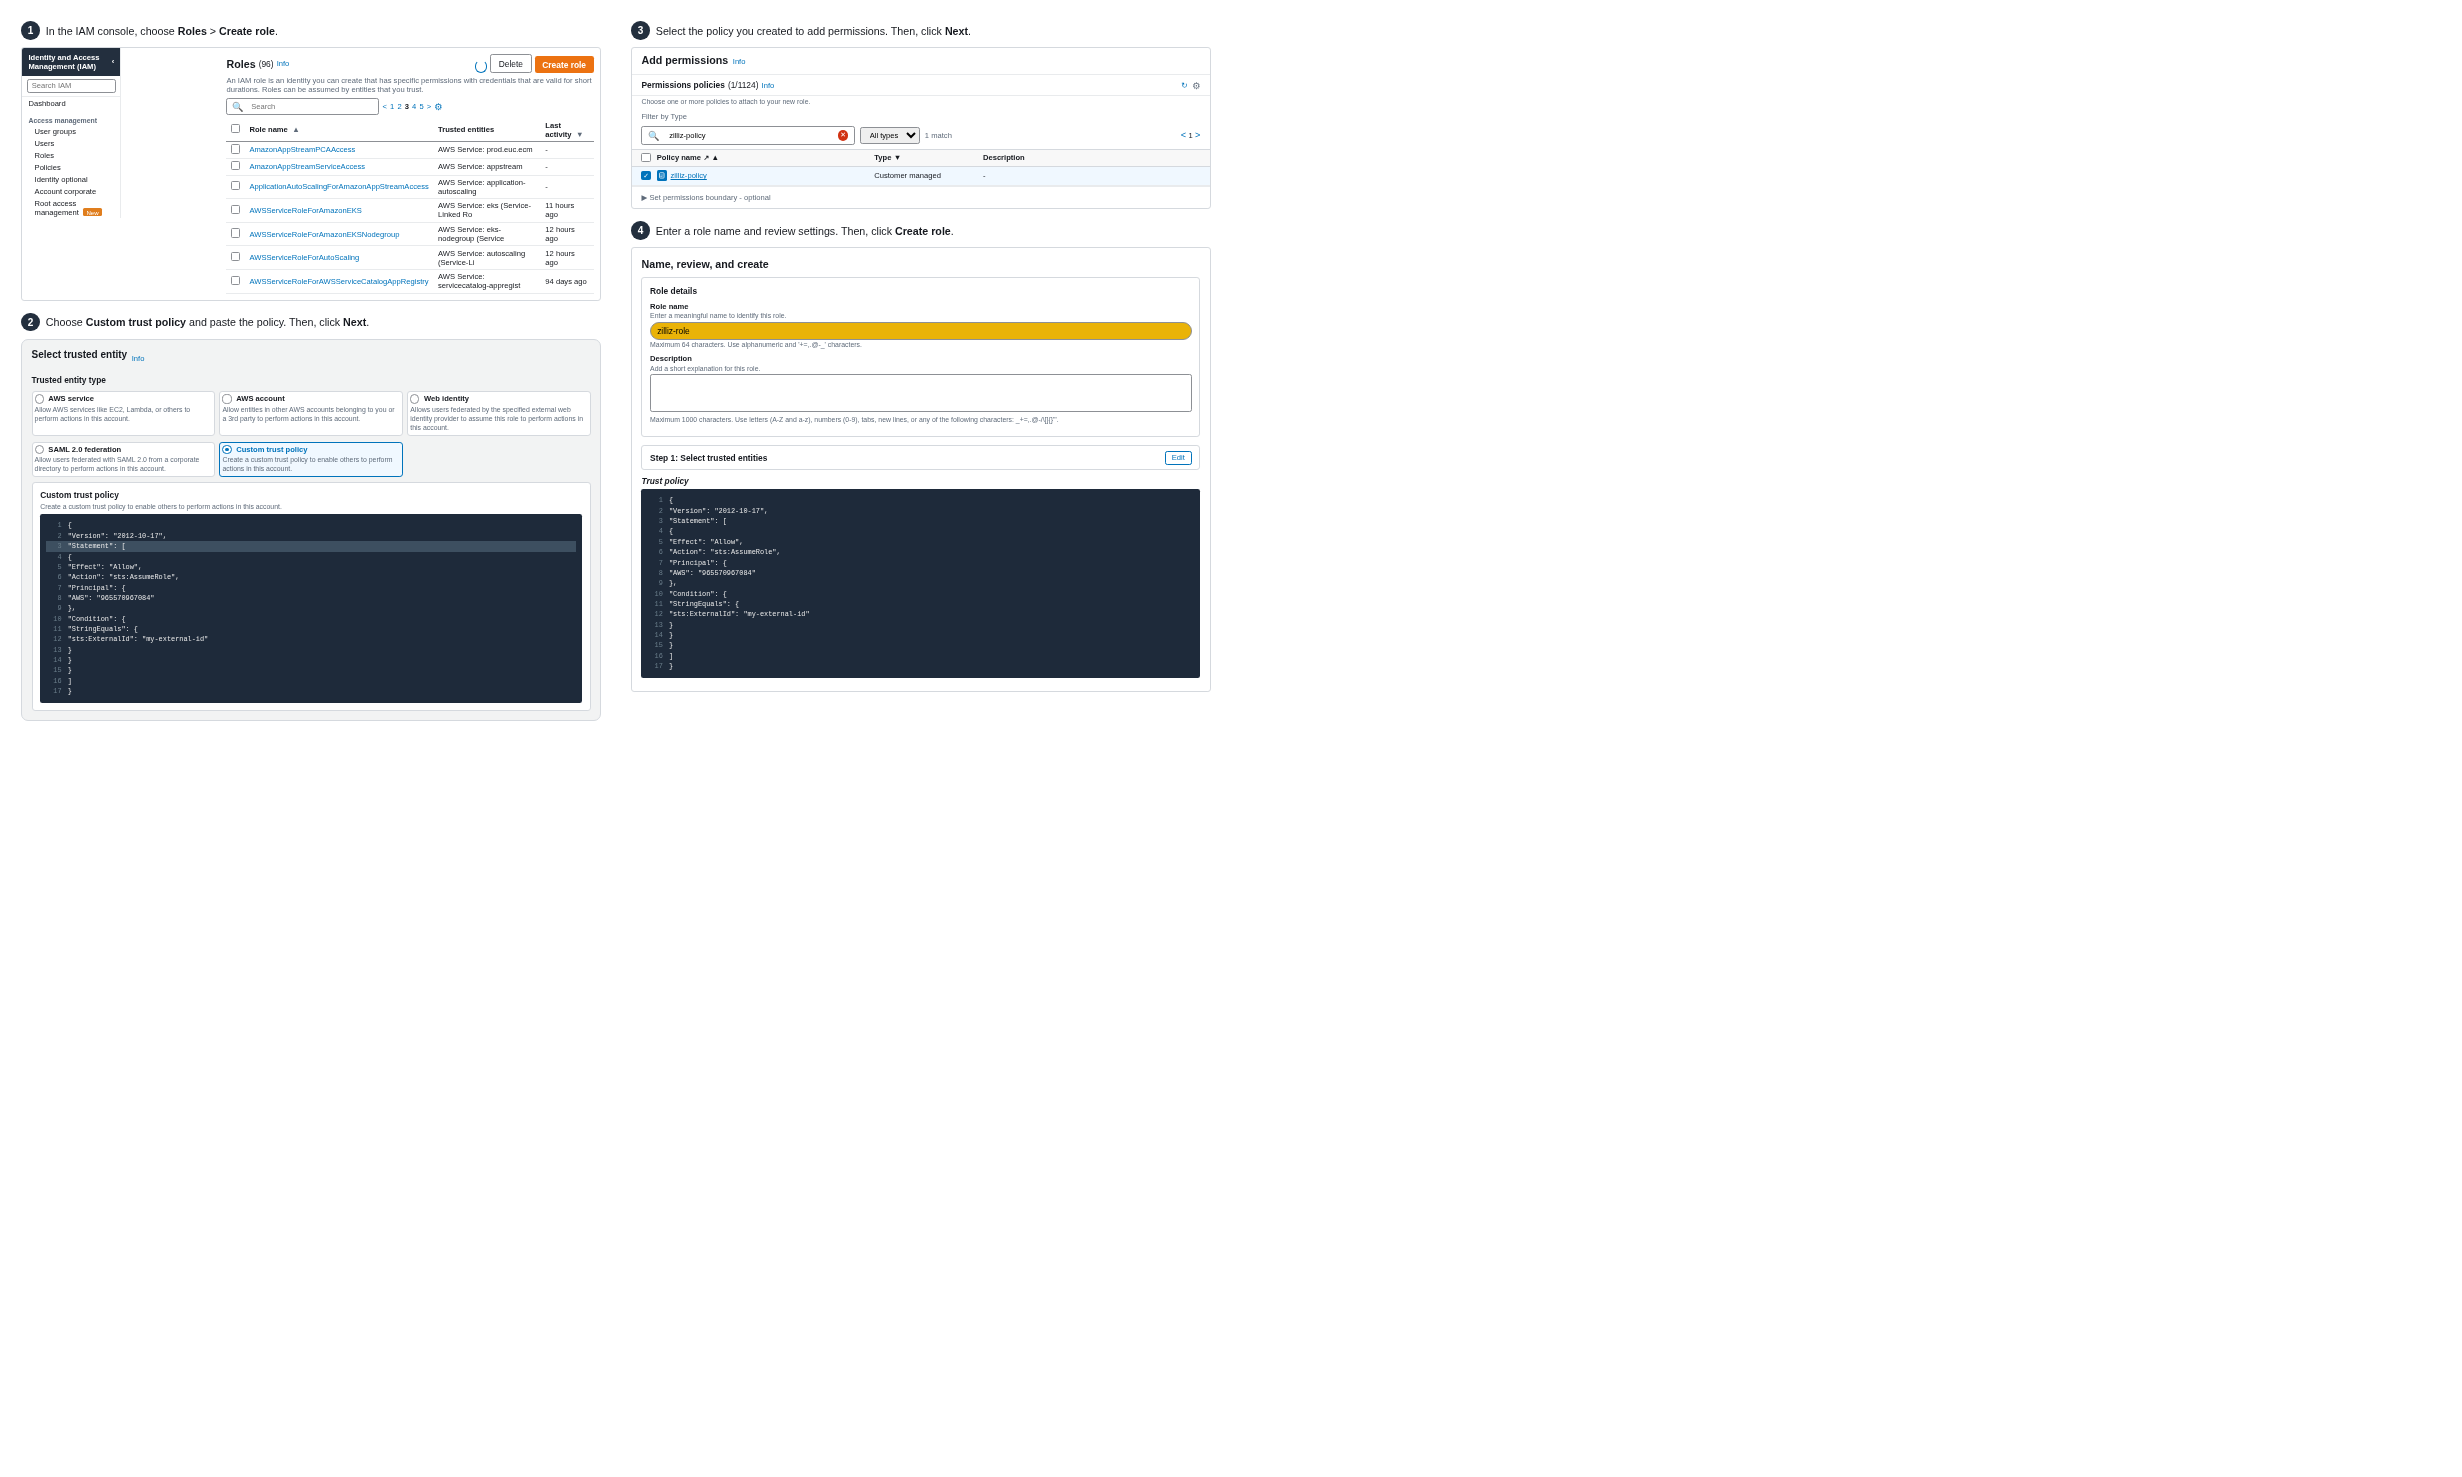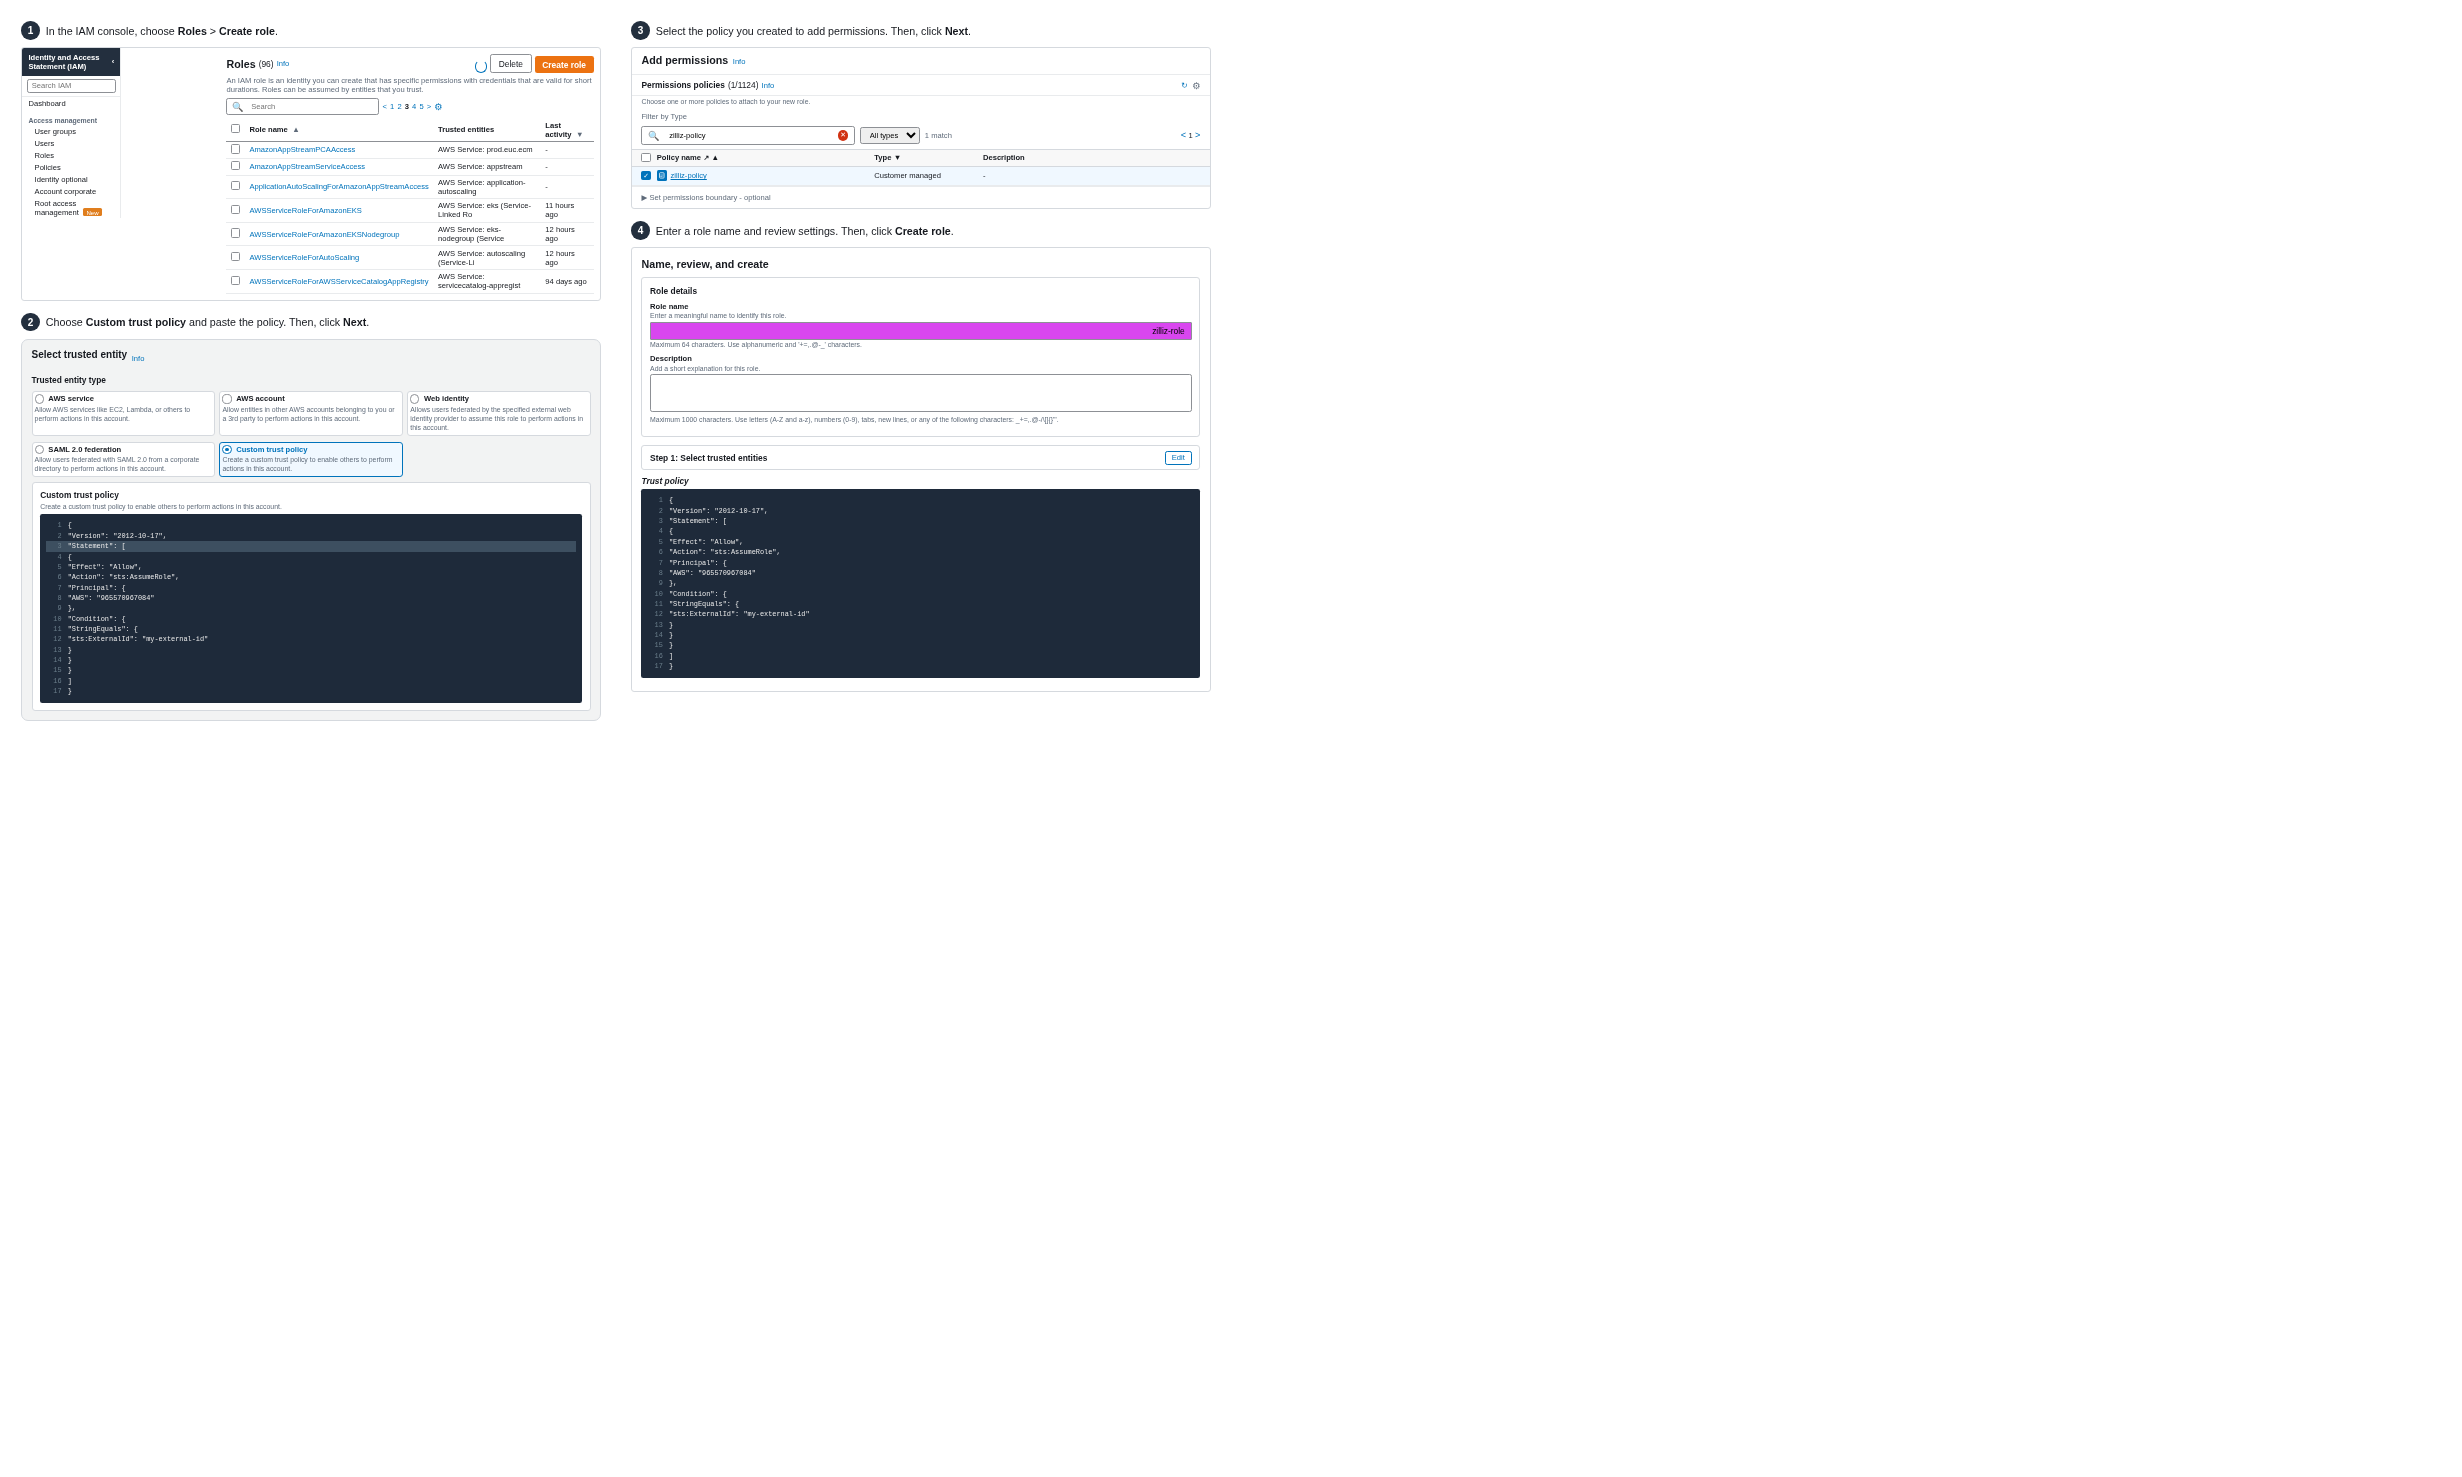--- a/index.html
+++ b/index.html
@@ -369,25 +369,24 @@
       margin-bottom: 1.5px;
     }
     .form-hint {
       font-size: 6.9px;
       color: #5f6b7a;
       margin-bottom: 2.3px;
     }
     .form-input {
       width: 100%;
       border: 0.8px solid #8d9095;
-      border-radius: 1px;
+      border-radius: 9px;
       padding: 3.1px 6.1px;
       font-size: 8.4px;
-      background: #d946ef;
-      text-align: right;
+      background: #eab308;
     }
     .form-textarea {
       width: 100%;
       border: 0.8px solid #8d9095;
       border-radius: 2.3px;
       padding: 3.1px 6.1px;
       font-size: 8.4px;
       background: #fff;
       height: 38px;
       resize: none;
@@ -519,21 +518,21 @@
         <span class="step-number">1</span>
         <span class="step-desc">
           In the IAM console, choose <b>Roles</b> &gt; <b>Create role</b>.
         </span>
       </div>
 
       <div class="iam-wrapper">
 
         <div class="iam-sidebar">
           <div class="iam-sidebar-header">
-            <span>Identity and Access Statement (IAM)</span>
+            <span>Identity and Access Management (IAM)</span>
             <span>‹</span>
           </div>
           <div class="iam-sidebar-search">
             <input type="text" placeholder="Search IAM" style="">
           </div>
           <div class="iam-sidebar-item">Dashboard</div>
           <div class="iam-sidebar-section">Access management</div>
           <div class="iam-sidebar-subsection">User groups</div>
           <div class="iam-sidebar-subsection">Users</div>
           <div class="iam-sidebar-subsection active">Roles</div>

